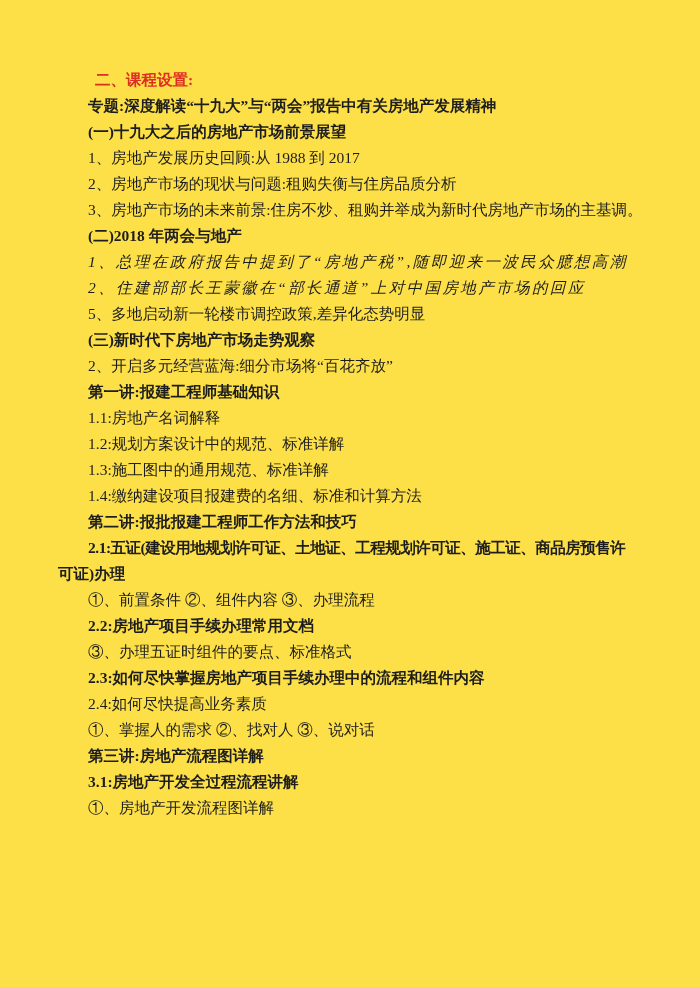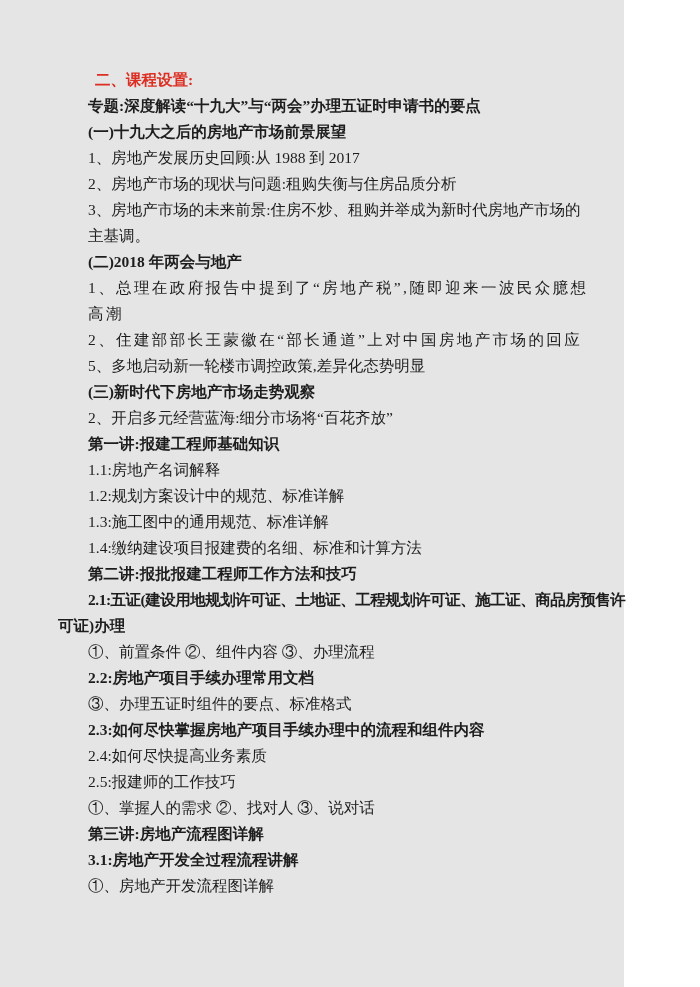--- a/index.html
+++ b/index.html
@@ -9,59 +9,60 @@
   }
   body {
     width: 700px;
     height: 987px;
     overflow: hidden;
     font-family: "Liberation Serif", "DejaVu Serif", serif;
     color: #1d1d1d;
   }
   .page {
     box-sizing: border-box;
-    width: 624px;
+    width: 700px;
     height: 987px;
     padding: 67px 34px 0 88px;
-    background: #e5e5e5;
+    background: #fde047;
   }
   .doc-body {
     font-size: 15.5px;
     line-height: 26px;
   }
   .line {
     min-height: 26px;
     white-space: pre-wrap;
   }
   .red {
     color: #dc2e22;
     font-weight: bold;
     margin-left: 7px;
   }
   .bold {
     font-weight: bold;
   }
   .sp {
     letter-spacing: 2.4px;
+    font-style: italic;
   }
   .tight {
     letter-spacing: -0.5px;
     white-space: nowrap;
   }
   .cont {
     margin-left: -30px;
   }
 </style>
 </head>
 <body>
 
 <div class="page">
   <div class="doc-body" id="doc-lines">
       <div class="line red">二、课程设置:</div>
-      <div class="line bold">专题:深度解读“十九大”与“两会”办理五证时申请书的要点</div>
+      <div class="line bold">专题:深度解读“十九大”与“两会”报告中有关房地产发展精神</div>
       <div class="line bold">(一)十九大之后的房地产市场前景展望</div>
       <div class="line">1、房地产发展历史回顾:从 1988 到 2017</div>
       <div class="line">2、房地产市场的现状与问题:租购失衡与住房品质分析</div>
       <div class="line">3、房地产市场的未来前景:住房不炒、租购并举成为新时代房地产市场的主基调。</div>
       <div class="line bold">(二)2018 年两会与地产</div>
       <div class="line sp">1、总理在政府报告中提到了“房地产税”,随即迎来一波民众臆想高潮</div>
       <div class="line sp">2、住建部部长王蒙徽在“部长通道”上对中国房地产市场的回应</div>
       <div class="line">5、多地启动新一轮楼市调控政策,差异化态势明显</div>
       <div class="line bold">(三)新时代下房地产市场走势观察</div>
       <div class="line">2、开启多元经营蓝海:细分市场将“百花齐放”</div>
@@ -71,19 +72,18 @@
       <div class="line">1.3:施工图中的通用规范、标准详解</div>
       <div class="line">1.4:缴纳建设项目报建费的名细、标准和计算方法</div>
       <div class="line bold">第二讲:报批报建工程师工作方法和技巧</div>
       <div class="line bold tight">2.1:五证(建设用地规划许可证、土地证、工程规划许可证、施工证、商品房预售许</div>
       <div class="line bold cont">可证)办理</div>
       <div class="line">①、前置条件 ②、组件内容 ③、办理流程</div>
       <div class="line bold">2.2:房地产项目手续办理常用文档</div>
       <div class="line">③、办理五证时组件的要点、标准格式</div>
       <div class="line bold">2.3:如何尽快掌握房地产项目手续办理中的流程和组件内容</div>
       <div class="line">2.4:如何尽快提高业务素质</div>
-      <div class="line">2.5:报建师的工作技巧</div>
       <div class="line">①、掌握人的需求 ②、找对人 ③、说对话</div>
       <div class="line bold">第三讲:房地产流程图详解</div>
       <div class="line bold">3.1:房地产开发全过程流程讲解</div>
       <div class="line">①、房地产开发流程图详解</div>
     </div>
 </div>
 
 </body></html>

